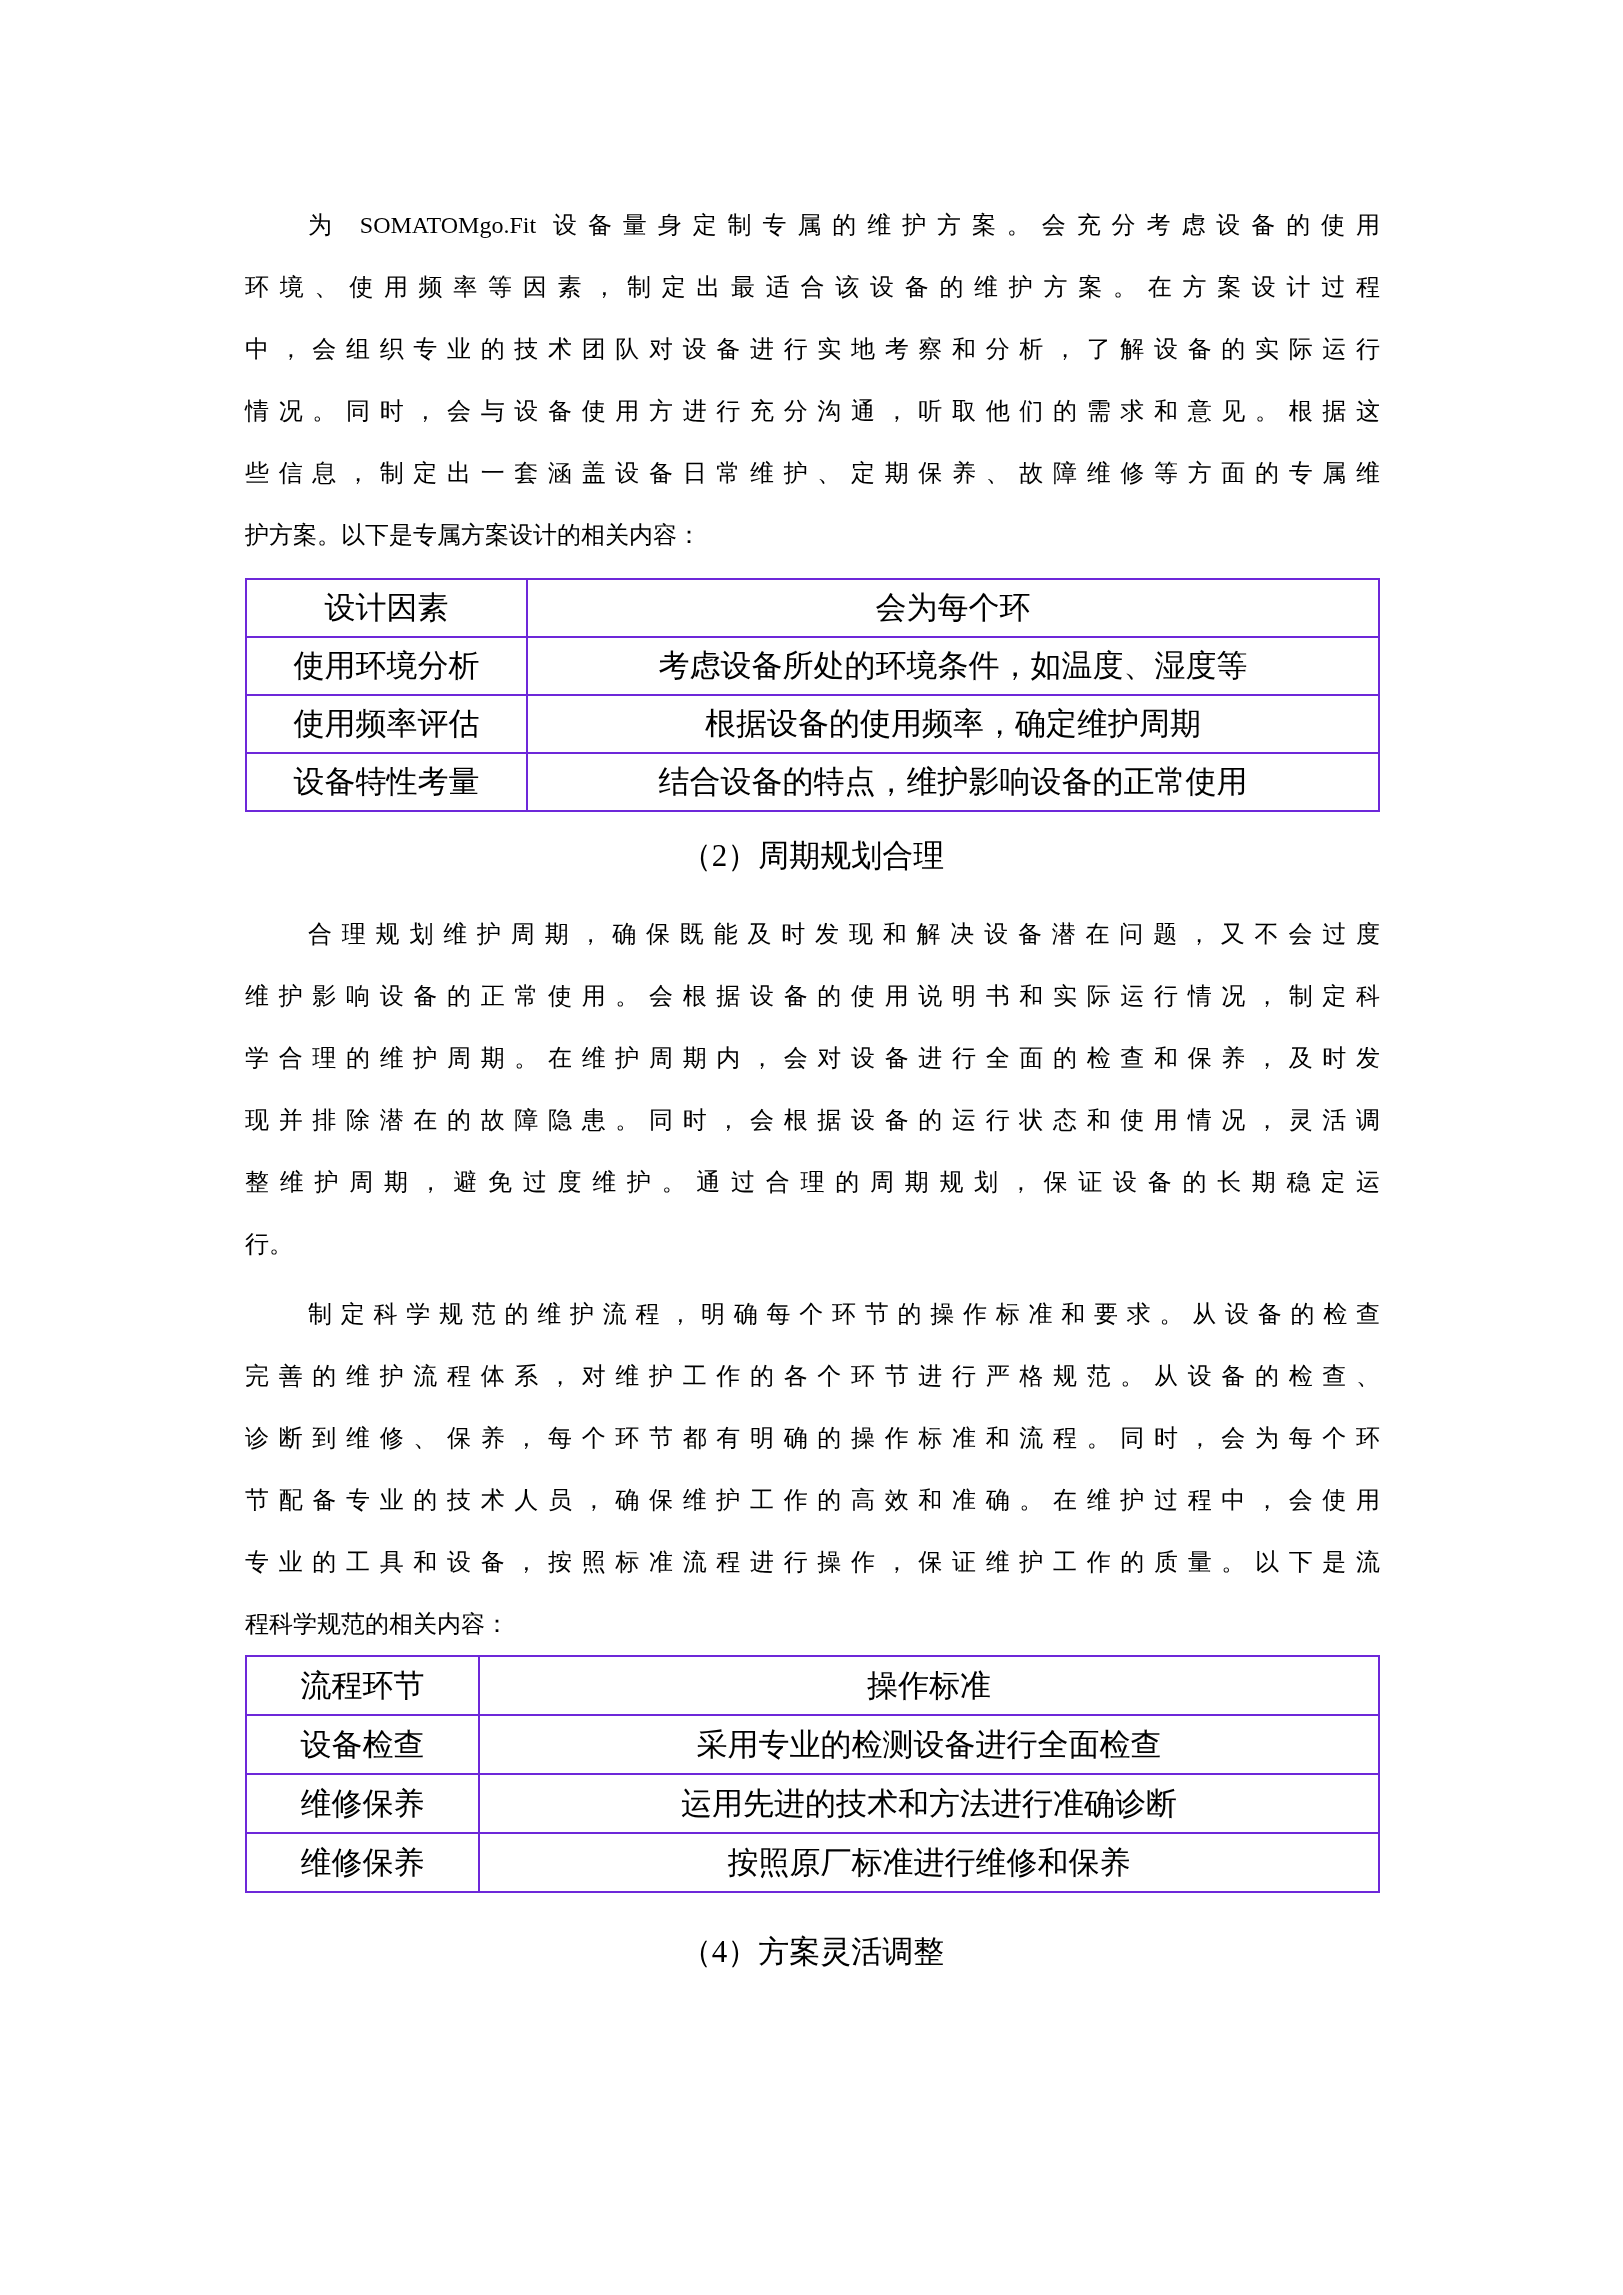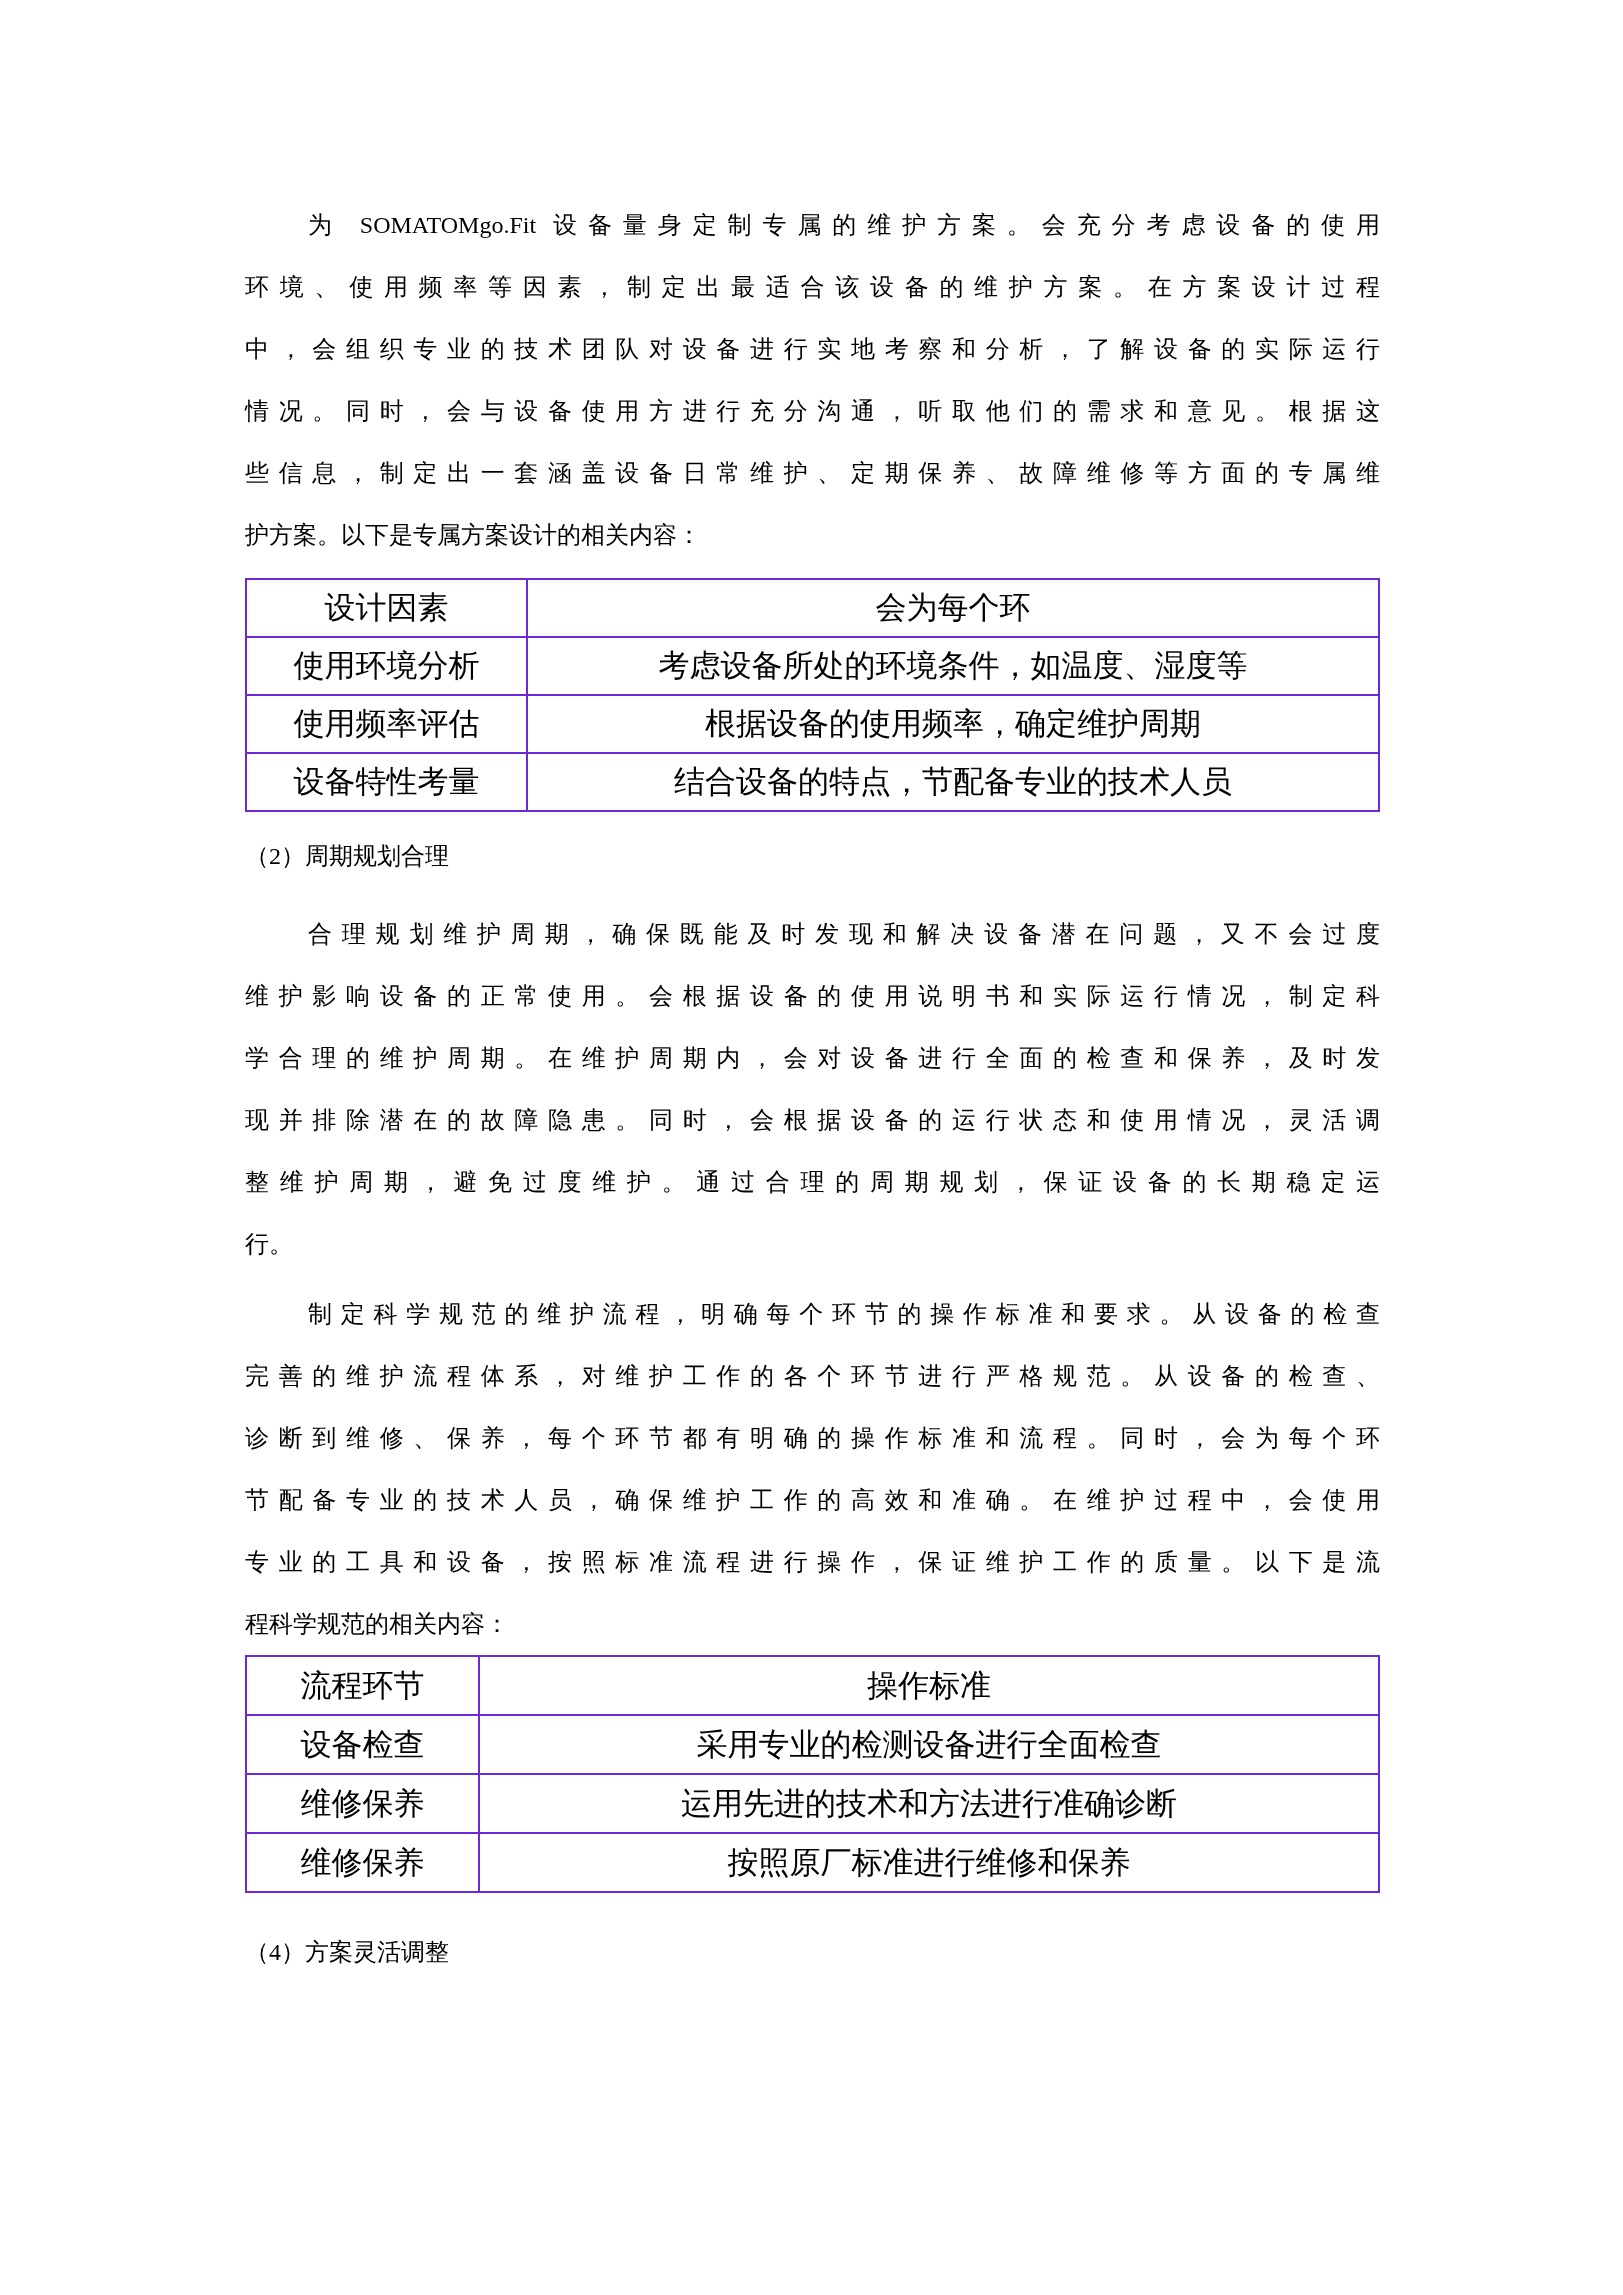--- a/index.html
+++ b/index.html
@@ -27,24 +27,24 @@
     text-justify: inter-character;
     white-space: normal;
   }
   .line.last {
     text-align-last: left;
   }
   .line.first {
     text-indent: 63px;
   }
   .heading {
-    font-size: 24px;
+    font-size: 31px;
     line-height: 62px;
     height: 62px;
-    text-align: left;
+    text-align: center;
   }
   .h2m { margin-top: 13px; }
   .h3m { margin-top: 18.3px; }
   .h4m { margin-top: 27.5px; }
   .para2 { margin-top: 16.4px; }
   .para3 { margin-top: 7.9px; }
   table.tbl {
     border-collapse: collapse;
     width: 1135px;
     table-layout: fixed;
@@ -88,21 +88,21 @@
     <tr>
       <td class="c1">使用环境分析</td>
       <td>考虑设备所处的环境条件，如温度、湿度等</td>
     </tr>
     <tr>
       <td class="c1">使用频率评估</td>
       <td>根据设备的使用频率，确定维护周期</td>
     </tr>
     <tr>
       <td class="c1">设备特性考量</td>
-      <td>结合设备的特点，节配备专业的技术人员</td>
+      <td>结合设备的特点，维护影响设备的正常使用</td>
     </tr>
   </tbody>
     </table>
 
   <div class="heading h2m">（2）周期规划合理</div>
 
   <div class="para para2">
     <div class="line first">合理规划维护周期，确保既能及时发现和解决设备潜在问题，又不会过度</div>
     <div class="line">维护影响设备的正常使用。会根据设备的使用说明书和实际运行情况，制定科</div>
     <div class="line">学合理的维护周期。在维护周期内，会对设备进行全面的检查和保养，及时发</div>

